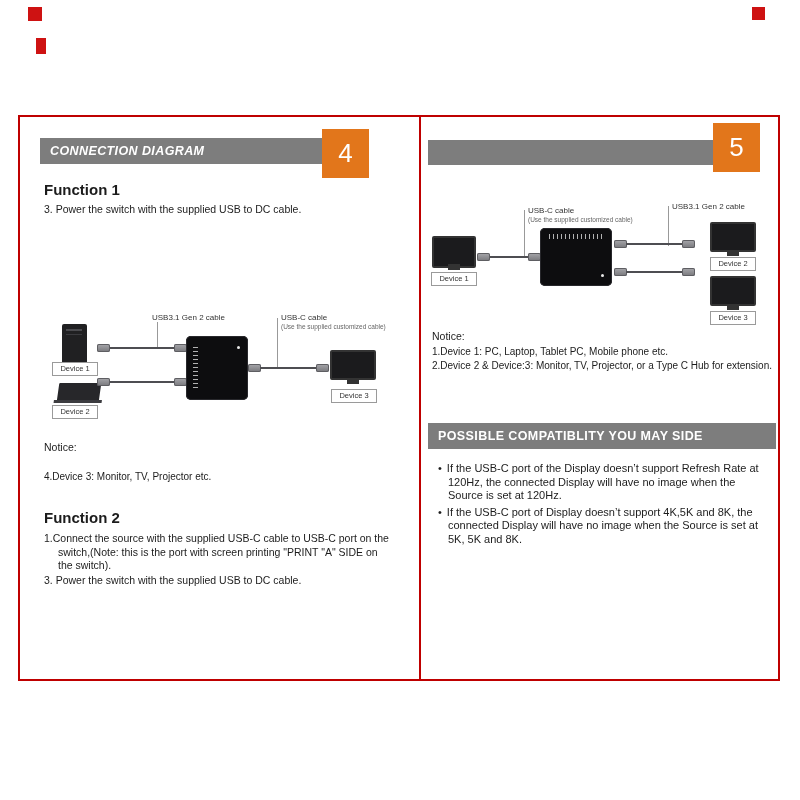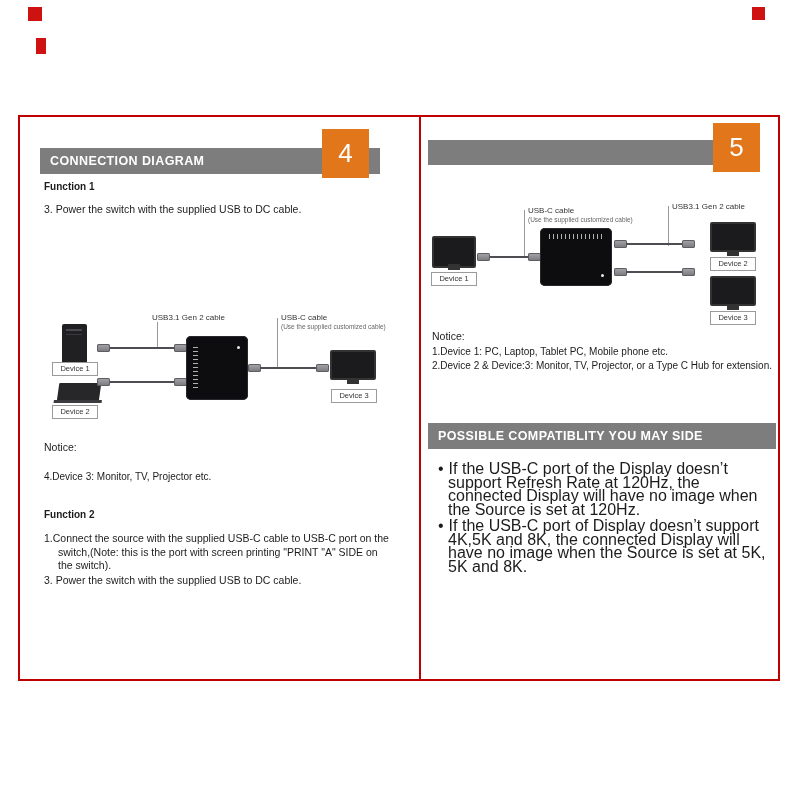--- a/index.html
+++ b/index.html
@@ -14,30 +14,30 @@
 
   
   .frame{position:absolute;left:18px;top:115px;width:762px;height:566px;
          border:2px solid #bf0000;box-sizing:border-box;}
   .frame-divider{position:absolute;left:419px;top:115px;width:2px;height:566px;background:#bf0000;}
 
   
   .hdr-bar{position:absolute;background:#7d7d7d;color:#fff;font-weight:bold;
            font-size:12.5px;letter-spacing:.4px;display:flex;align-items:center;
            padding-left:10px;box-sizing:border-box;}
-  .hdr-left{left:40px;top:148px;width:340px;height:26px;}
+  .hdr-left{left:40px;top:138px;width:282px;height:26px;font-style:italic;}
   .hdr-right-empty{left:428px;top:140px;width:285px;height:25px;}
   .hdr-compat{left:428px;top:423px;width:348px;height:26px;}
   .pg-num{position:absolute;background:#e2761b;color:#fff;font-size:26px;
           display:flex;align-items:center;justify-content:center;}
   .pg4{left:322px;top:129px;width:47px;height:49px;}
   .pg5{left:713px;top:123px;width:47px;height:49px;}
 
   
-  .fn-title{position:absolute;font-size:10px;font-weight:bold;margin:0;}
+  .fn-title{position:absolute;font-size:15px;font-weight:bold;margin:0;}
   .t1{left:44px;top:181px;}
   .t2{left:44px;top:509px;}
   .list{position:absolute;width:348px;}
   .fn1-list{left:44px;top:203px;}
   .fn2-list{left:44px;top:532px;}
   .li{margin:0 0 1px 0;font-size:10.5px;line-height:13.5px;padding-left:14px;text-indent:-14px;}
   .b{font-weight:bold;}
   .rnote{font-weight:bold;color:#d40000;}
   .ntitle{position:absolute;font-size:10.5px;}
   .nitem{position:absolute;font-size:10px;line-height:13px;}
@@ -65,21 +65,21 @@
           background:repeating-linear-gradient(to bottom,#cfcfcf 0 1px,transparent 1px 4px);opacity:.85;}
   .printh{position:absolute;left:9px;top:6px;width:54px;height:5px;
           background:repeating-linear-gradient(to right,#cfcfcf 0 1px,transparent 1px 4px);opacity:.85;}
   .led{position:absolute;right:8px;top:10px;width:3px;height:3px;border-radius:50%;background:#e8e8e8;}
   .cline{position:absolute;height:2px;background:#4e4e52;}
   .plug{position:absolute;width:13px;height:8px;border-radius:2px;
         background:linear-gradient(#a8a8ac,#77777b);box-shadow:inset 0 0 0 1px #5e5e62;}
 
   
   .compat-list{position:absolute;left:438px;top:462px;width:334px;}
-  .ci{margin:0 0 3px 0;font-size:16px;line-height:13.5px;padding-left:10px;text-indent:-10px;}
+  .ci{margin:0 0 3px 0;font-size:11px;line-height:13.5px;padding-left:10px;text-indent:-10px;}
   .ci::before{content:"•";margin-right:5px;}
 </style>
 </head>
 <body>
 
 <div class="sheet">
 
   <div class="mark m1"></div>
   <div class="mark m2"></div>
   <div class="mark m3"></div>

